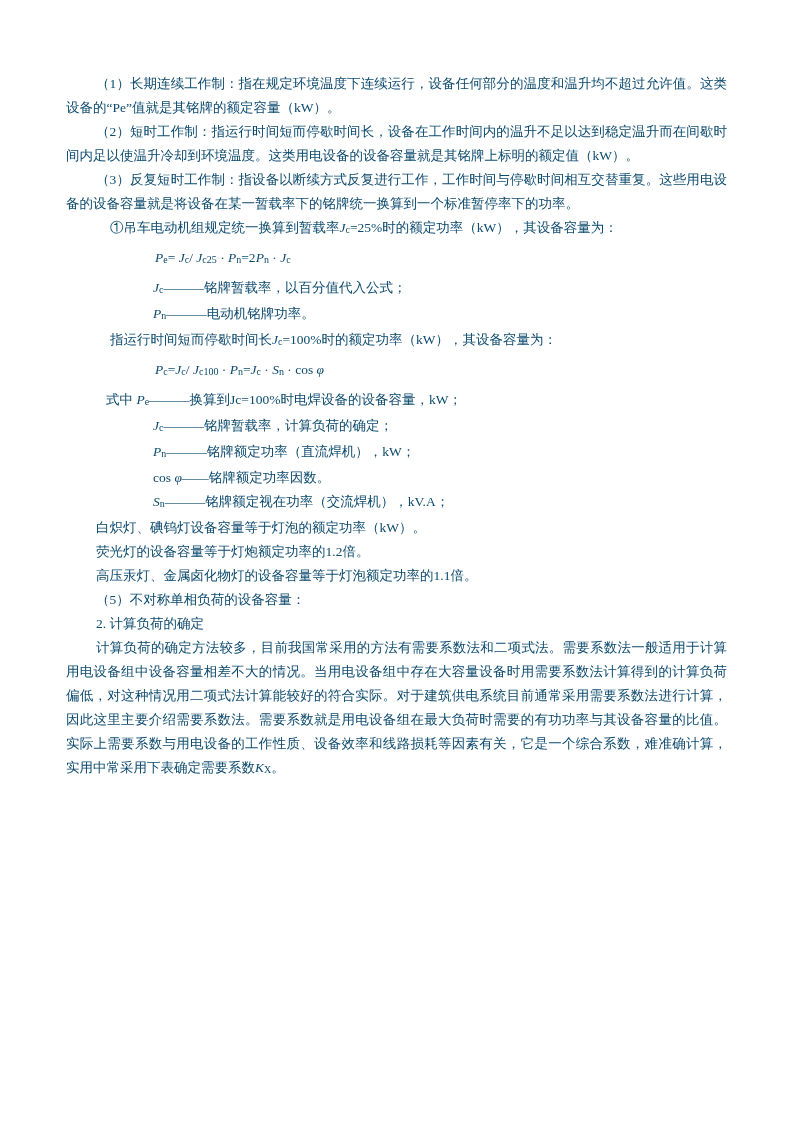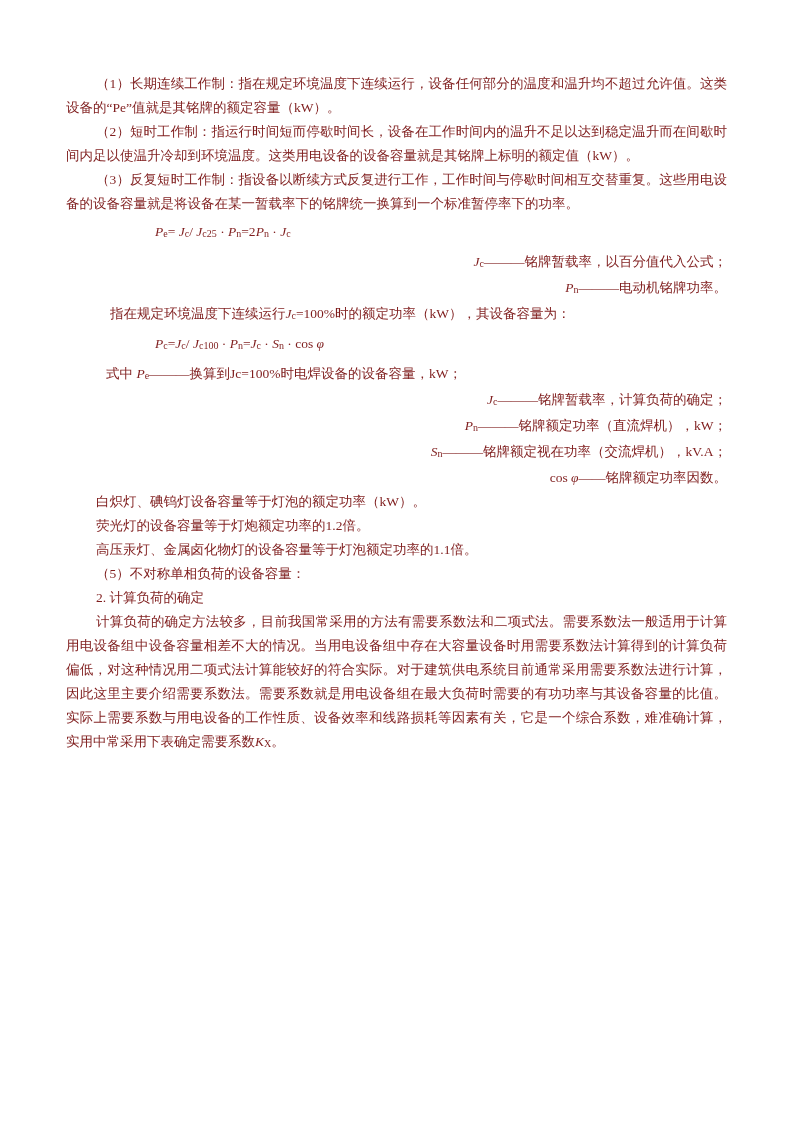--- a/index.html
+++ b/index.html
@@ -7,50 +7,51 @@
     position: relative;
     width: 793px;
     height: 1122px;
     margin: 0 auto;
     background: #ffffff;
     box-sizing: border-box;
     padding: 72px 66px 0 66px;
     font-family: "Liberation Serif", "DejaVu Serif", serif;
     font-size: 13.5px;
     line-height: 24px;
-    color: #7f1d1d;
+    color: #0c4a6e;
     overflow: hidden;
   }
   .blk { margin: 0; }
   .p  { text-indent: 30px; text-align: justify; }
   .pc { text-indent: 44px; text-align: justify; }
   .formula { padding-left: 89px; line-height: 32px; }
   .defhead { padding-left: 40px; }
-  .def { padding-left: 87px; text-align: right; }
+  .def { padding-left: 87px; }
   .v { font-style: italic; font-family: "Liberation Serif", "DejaVu Serif", serif; }
   .b { font-size: 10px; vertical-align: -1px; }
 </style>
 </head>
 <body>
 
 <div class="page">
   <div id="doc">
       <div class="blk p"><span>（1）长期连续工作制：指在规定环境温度下连续运行，设备任何部分的温度和温升均不超过允许值。这类设备的“Pe”值就是其铭牌的额定容量（kW）。</span></div>
       <div class="blk p"><span>（2）短时工作制：指运行时间短而停歇时间长，设备在工作时间内的温升不足以达到稳定温升而在间歇时间内足以使温升冷却到环境温度。这类用电设备的设备容量就是其铭牌上标明的额定值（kW）。</span></div>
       <div class="blk p"><span>（3）反复短时工作制：指设备以断续方式反复进行工作，工作时间与停歇时间相互交替重复。这些用电设备的设备容量就是将设备在某一暂载率下的铭牌统一换算到一个标准暂停率下的功率。</span></div>
+      <div class="blk pc"><span>①吊车电动机组规定统一换算到暂载率</span><span class="v">J</span><span class="b">c</span><span>=25%时的额定功率（kW），其设备容量为：</span></div>
       <div class="blk formula"><span class="v">P</span><span class="b">e</span><span>= </span><span class="v">J</span><span class="b">c</span><span>/ </span><span class="v">J</span><span class="b">c</span><span class="b">25</span><span> · </span><span class="v">P</span><span class="b">n</span><span>=2</span><span class="v">P</span><span class="b">n</span><span> · </span><span class="v">J</span><span class="b">c</span></div>
       <div class="blk def"><span class="v">J</span><span class="b">c</span><span>———铭牌暂载率，以百分值代入公式；</span></div>
       <div class="blk def"><span class="v">P</span><span class="b">n</span><span>———电动机铭牌功率。</span></div>
-      <div class="blk pc"><span>指在规定环境温度下连续运行</span><span class="v">J</span><span class="b">c</span><span>=100%时的额定功率（kW），其设备容量为：</span></div>
+      <div class="blk pc"><span>指运行时间短而停歇时间长</span><span class="v">J</span><span class="b">c</span><span>=100%时的额定功率（kW），其设备容量为：</span></div>
       <div class="blk formula"><span class="v">P</span><span class="b">c</span><span>=</span><span class="v">J</span><span class="b">c</span><span>/ </span><span class="v">J</span><span class="b">c</span><span class="b">100</span><span> · </span><span class="v">P</span><span class="b">n</span><span>=</span><span class="v">J</span><span class="b">c</span><span> · </span><span class="v">S</span><span class="b">n</span><span> · cos </span><span class="v">φ</span></div>
       <div class="blk defhead"><span>式中  </span><span class="v">P</span><span class="b">e</span><span>———换算到Jc=100%时电焊设备的设备容量，kW；</span></div>
       <div class="blk def"><span class="v">J</span><span class="b">c</span><span>———铭牌暂载率，计算负荷的确定；</span></div>
       <div class="blk def"><span class="v">P</span><span class="b">n</span><span>———铭牌额定功率（直流焊机），kW；</span></div>
+      <div class="blk def"><span>cos </span><span class="v">φ</span><span>——铭牌额定功率因数。</span></div>
       <div class="blk def"><span class="v">S</span><span class="b">n</span><span>———铭牌额定视在功率（交流焊机），kV.A；</span></div>
-      <div class="blk def"><span>cos </span><span class="v">φ</span><span>——铭牌额定功率因数。</span></div>
       <div class="blk p"><span>白炽灯、碘钨灯设备容量等于灯泡的额定功率（kW）。</span></div>
       <div class="blk p"><span>荧光灯的设备容量等于灯炮额定功率的1.2倍。</span></div>
       <div class="blk p"><span>高压汞灯、金属卤化物灯的设备容量等于灯泡额定功率的1.1倍。</span></div>
       <div class="blk p"><span>（5）不对称单相负荷的设备容量：</span></div>
       <div class="blk p"><span>2. 计算负荷的确定</span></div>
       <div class="blk p"><span>计算负荷的确定方法较多，目前我国常采用的方法有需要系数法和二项式法。需要系数法一般适用于计算用电设备组中设备容量相差不大的情况。当用电设备组中存在大容量设备时用需要系数法计算得到的计算负荷偏低，对这种情况用二项式法计算能较好的符合实际。对于建筑供电系统目前通常采用需要系数法进行计算，因此这里主要介绍需要系数法。需要系数就是用电设备组在最大负荷时需要的有功功率与其设备容量的比值。实际上需要系数与用电设备的工作性质、设备效率和线路损耗等因素有关，它是一个综合系数，难准确计算，实用中常采用下表确定需要系数</span><span class="v">K</span><span class="b">X</span><span>。</span></div>
     </div>
 </div>
 
 </body></html>

